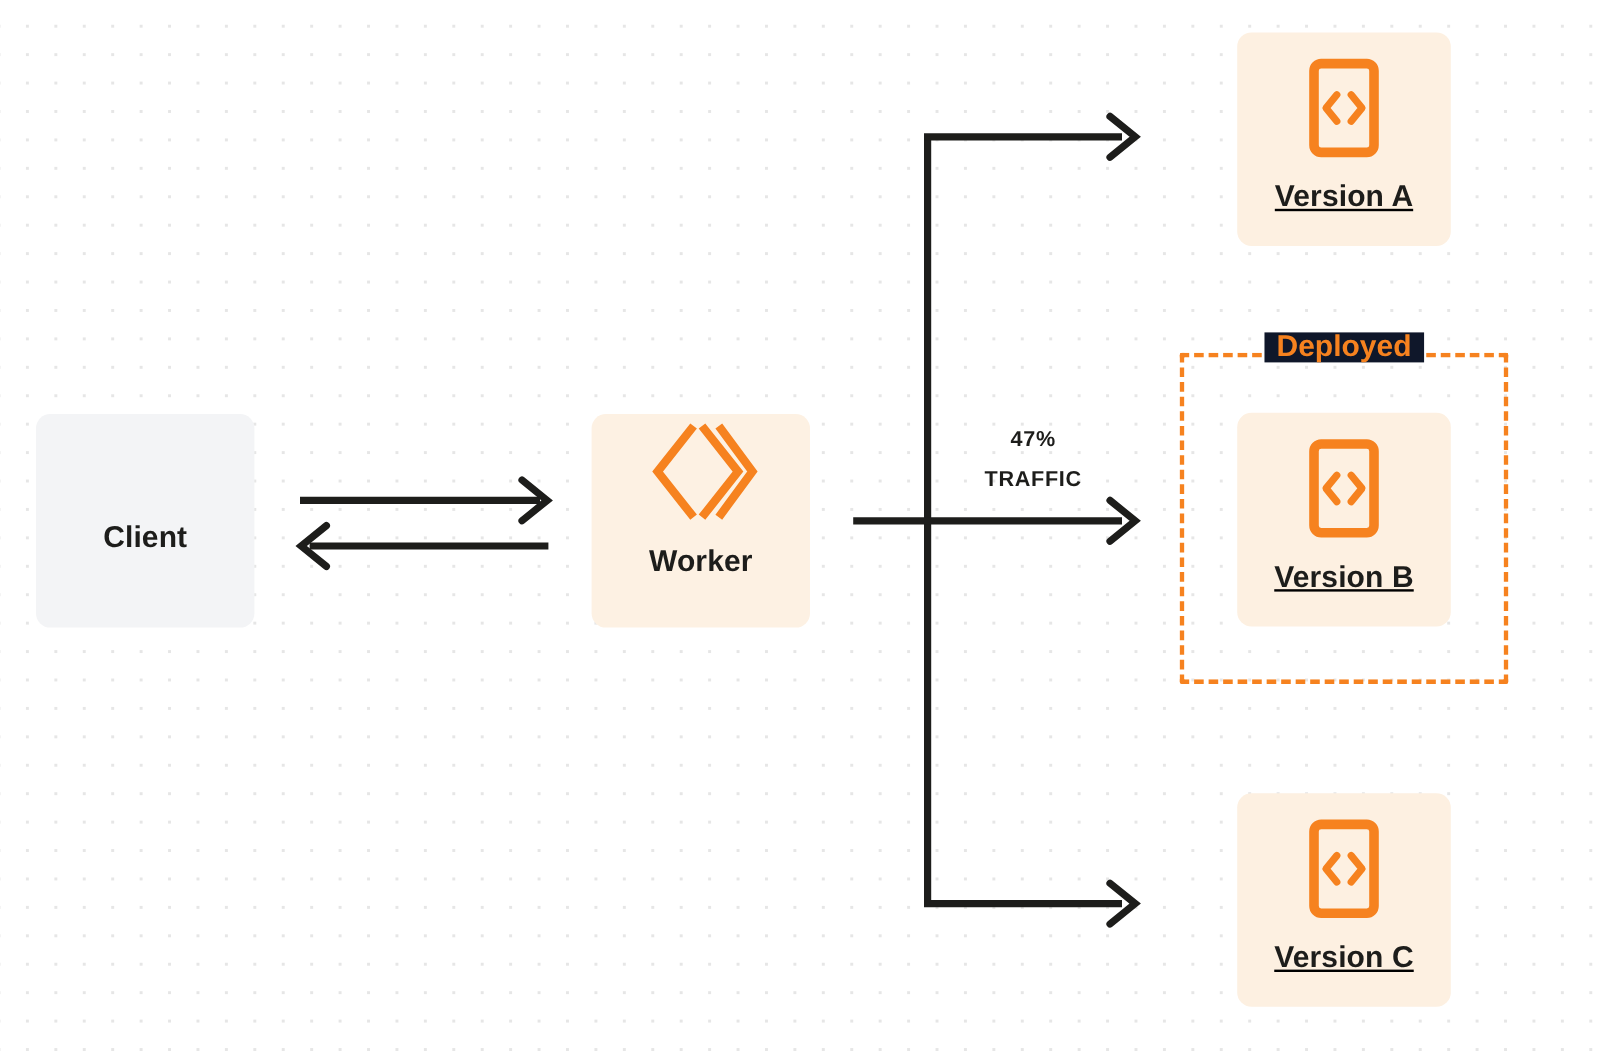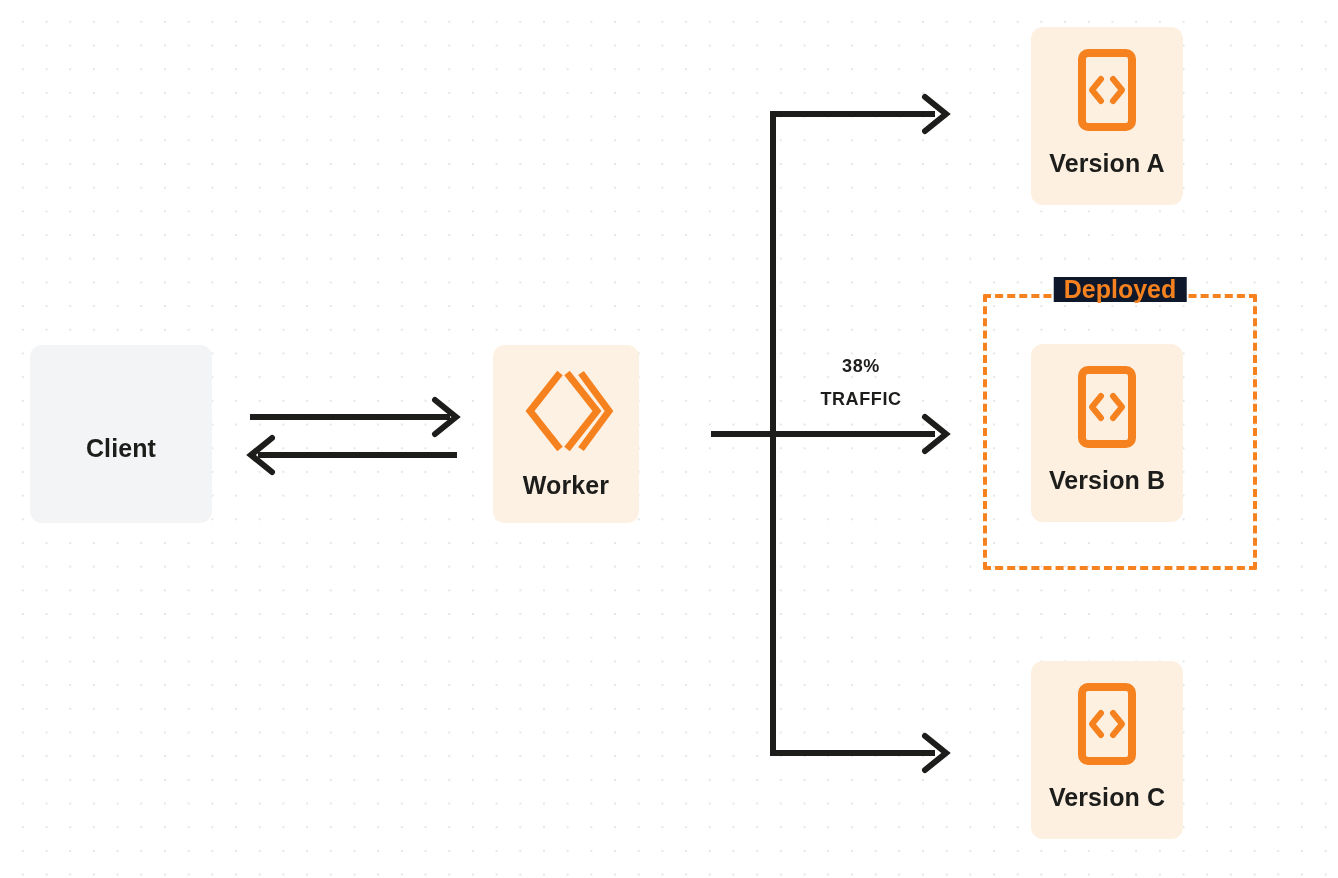--- a/index.html
+++ b/index.html
@@ -52,36 +52,37 @@
     width: 182px;
     height: 178px;
     background: #f3f4f6;
   }
   #client-node .node-label { font-size: 25px; }
 
   
   #worker-node {
     left: 493px;
     top: 345px;
-    width: 146px;
+    width: 182px;
     height: 178px;
     background: #fdf1e3;
     justify-content: flex-start;
-    padding-top: 24px;
+    padding-top: 6px;
   }
   #worker-node .node-label { font-size: 25px; margin-top: 14px; }
 
   
   .version-node {
     left: 1031px;
-    width: 152px;
+    width: 178px;
     height: 178px;
     background: #fdf0e1;
     justify-content: flex-start;
     padding-top: 22px;
+    text-decoration: underline;
   }
   .version-node .node-label { font-size: 25px; margin-top: 14px; }
 
   #version-a-node { top: 27px; }
   #version-b-node { top: 344px; }
   #version-c-node { top: 661px; }
 
   
   #deployed-group {
     position: absolute;
@@ -157,21 +158,21 @@
     <polyline points="925,417 946,434 925,451" fill="none" stroke="#1d1d1b" stroke-width="6" stroke-linecap="round" stroke-linejoin="miter"></polyline>
   </g>
 
   <g>
     <line x1="770" y1="753" x2="935" y2="753" stroke="#1d1d1b" stroke-width="6" stroke-linecap="butt"></line>
     <polyline points="925,736 946,753 925,770" fill="none" stroke="#1d1d1b" stroke-width="6" stroke-linecap="round" stroke-linejoin="miter"></polyline>
   </g>
 </svg>
 
 <div id="traffic-label">
-  <div>38%</div>
+  <div>47%</div>
   <div>TRAFFIC</div>
 </div>
 
 <div id="client-node" class="node">
   <span class="node-label">Client</span>
 </div>
 
 <div id="worker-node" class="node">
   <span>
     <svg width="86" height="84" viewBox="0 0 86 84" xmlns="http://www.w3.org/2000/svg">

